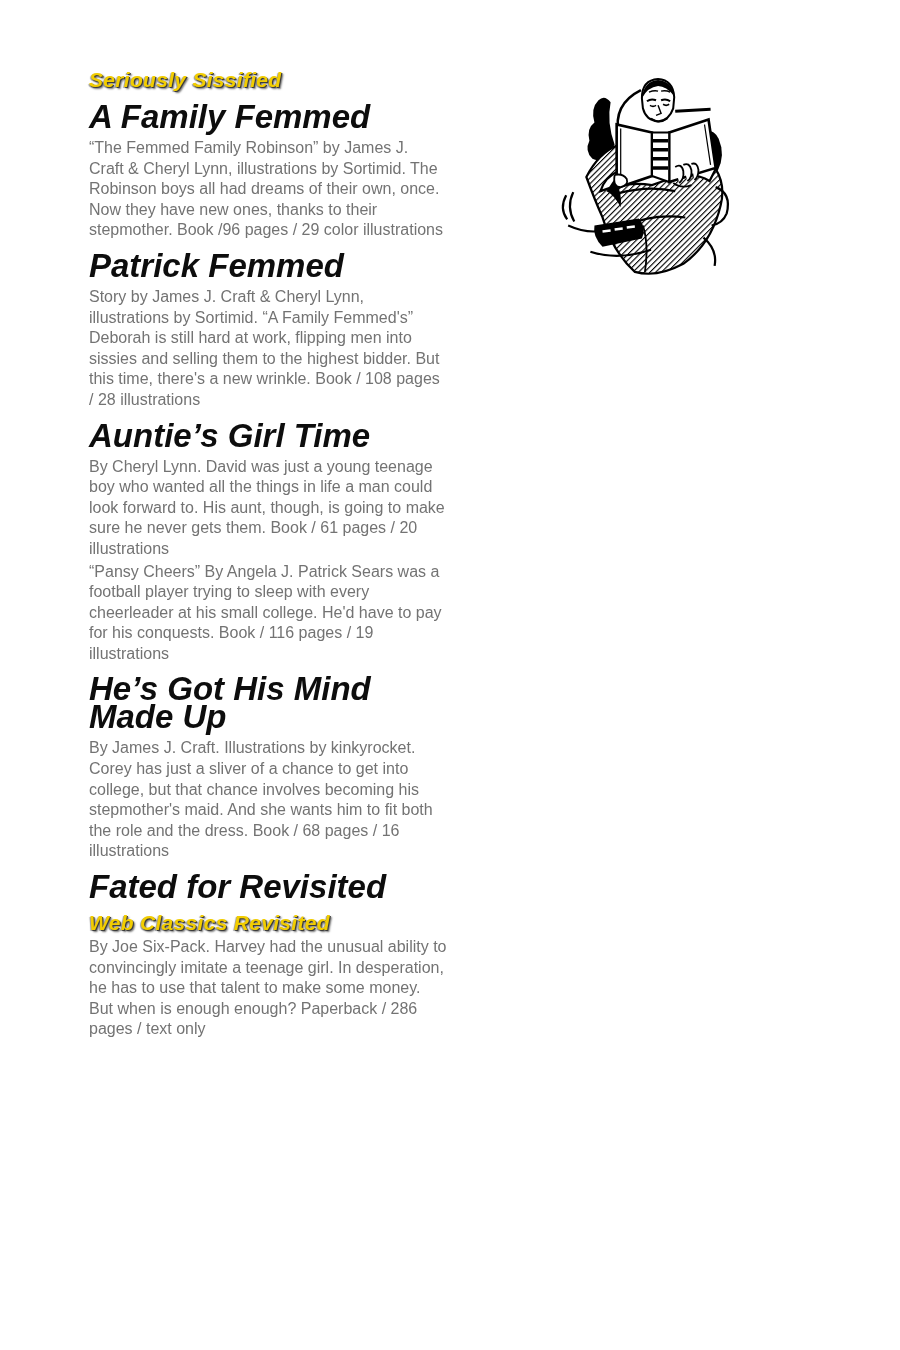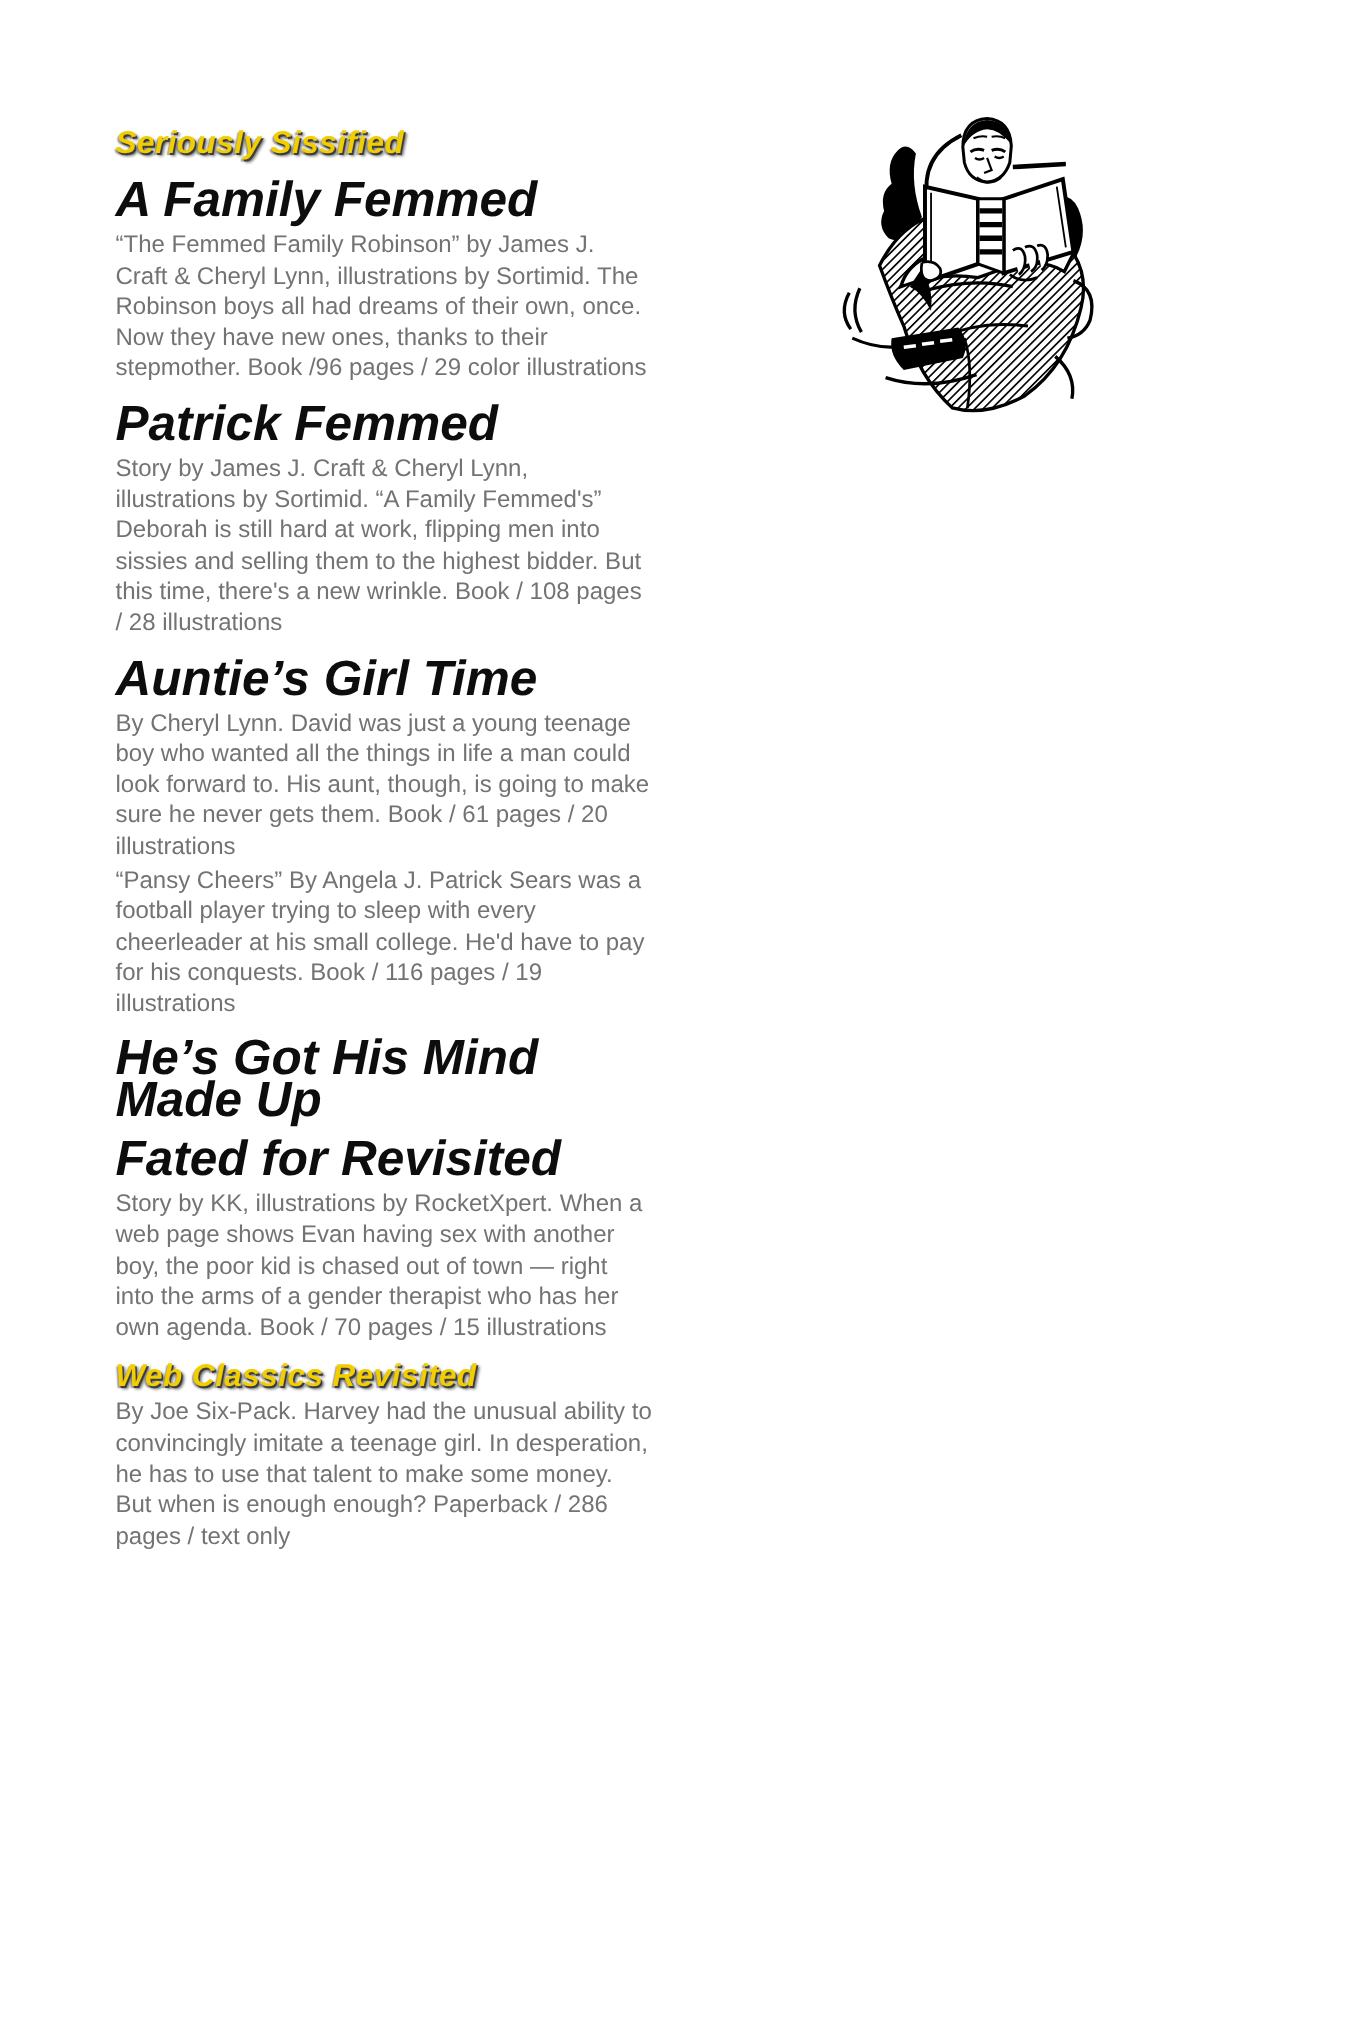--- a/index.html
+++ b/index.html
@@ -1,21 +1,21 @@
 <!DOCTYPE html>
 <html><head>
 <meta charset="utf-8">
 <style>
   html,body{margin:0;padding:0;background:#ffffff;}
   body{
     width:900px;height:1350px;position:relative;overflow:hidden;
     font-family:"Liberation Sans", sans-serif;
   }
   .content{
-    position:absolute;left:77px;top:68px;width:358px;margin-top:16px;
+    position:absolute;left:89px;top:68px;width:358px;
   }
   .section-header{
     font-family:"Liberation Sans", sans-serif;
     font-style:italic;font-weight:bold;
     font-size:21px;line-height:24px;
     color:#f2cd00;
     letter-spacing:.3px;
     text-shadow:1px 1px 0 #3c3c3c, 2px 2px 2px #6e6e6e, -1px 1px 1px #9a9a9a;
     margin:10px 0 2px 0;
   }
@@ -48,23 +48,23 @@
 
   <h2 class="book-title">Patrick Femmed</h2>
   <p class="book-desc">Story by James J. Craft &amp; Cheryl Lynn, illustrations by Sortimid. “A Family Femmed's” Deborah is still hard at work, flipping men into sissies and selling them to the highest bidder. But this time, there's a new wrinkle. Book / 108 pages / 28 illustrations</p>
 
   <h2 class="book-title">Auntie’s Girl Time</h2>
   <p class="book-desc">By Cheryl Lynn. David was just a young teenage boy who wanted all the things in life a man could look forward to. His aunt, though, is going to make sure he never gets them. Book / 61 pages / 20 illustrations</p>
 
   <p class="book-desc">“Pansy Cheers” By Angela J. Patrick Sears was a football player trying to sleep with every cheerleader at his small college. He'd have to pay for his conquests. Book / 116 pages / 19 illustrations</p>
 
   <h2 class="book-title">He’s Got His Mind Made Up</h2>
+  <p class="book-desc">By James J. Craft. Illustrations by kinkyrocket. Corey has just a sliver of a chance to get into college, but that chance involves becoming his stepmother's maid. And she wants him to fit both the role and the dress. Book / 68 pages / 16 illustrations</p>
 
   <h2 class="book-title">Fated for Revisited</h2>
-  <p class="book-desc">Story by KK, illustrations by RocketXpert. When a web page shows Evan having sex with another boy, the poor kid is chased out of town — right into the arms of a gender therapist who has her own agenda. Book / 70 pages / 15 illustrations</p>
 
   <div class="section-header">Web Classics Revisited</div>
 
   <p class="book-desc">By Joe Six-Pack. Harvey had the unusual ability to convincingly imitate a teenage girl. In desperation, he has to use that talent to make some money. But when is enough enough? Paperback / 286 pages / text only</p>
 
 </div>
 
 <svg class="illustration" viewBox="0 0 190 204" xmlns="http://www.w3.org/2000/svg" aria-hidden="true">
   <defs>
     <pattern id="hatch" width="4" height="4" patternUnits="userSpaceOnUse" patternTransform="rotate(45)">

